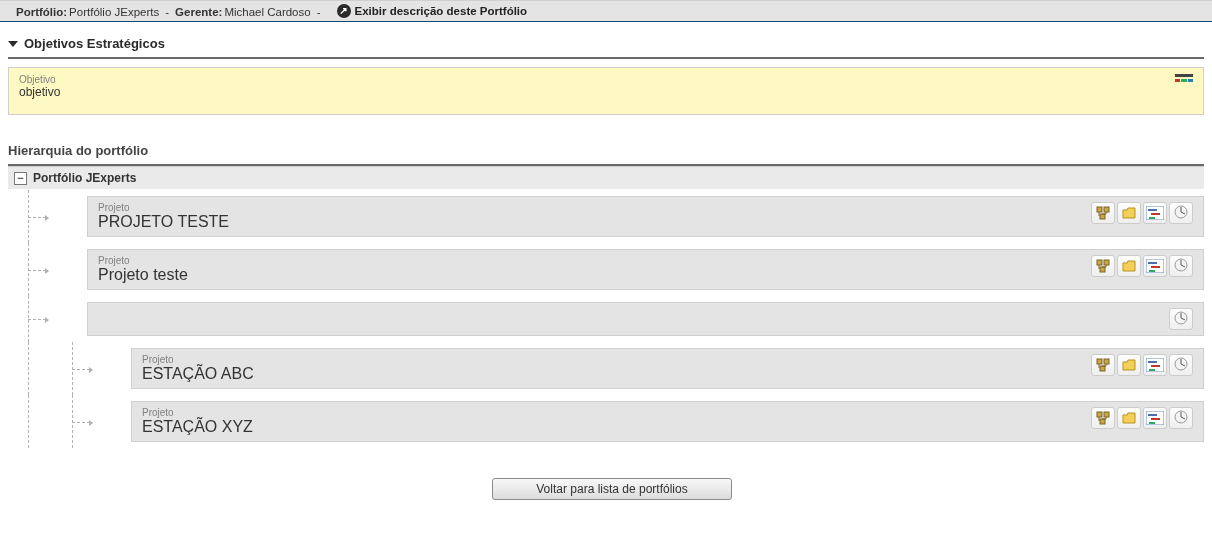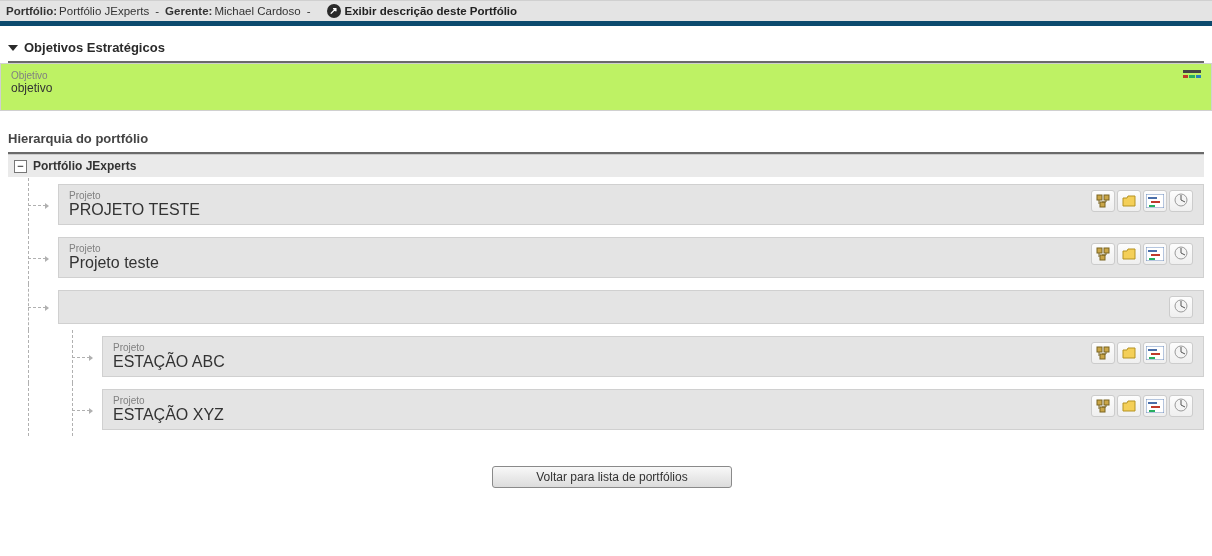--- a/index.html
+++ b/index.html
@@ -6,27 +6,27 @@
     margin: 0;
     padding: 0;
     font-family: Arial, Helvetica, sans-serif;
     font-size: 12px;
     color: #333;
     background: #fff;
     width: 1212px;
   }
   .header-bar {
     background: #e4e4e4;
-    padding: 3px 6px;
+    padding: 3px 16px;
     font-size: 11.5px;
     color: #333;
     display: flex;
-    align-items: center;
+    align-items: flex-end;
     border-top: 1px solid #d0d0d0;
-    border-bottom: 5px solid #0c4a6e;
+    border-bottom: 1px solid #0c4a6e;
   }
   .header-bar .bold { font-weight: bold; }
   .header-bar .sep { margin: 0 6px; }
   .desc-btn {
     display: inline-flex;
     align-items: center;
     font-weight: bold;
     cursor: pointer;
     color: #222;
   }
@@ -57,21 +57,22 @@
     border-left: 5px solid transparent;
     border-right: 5px solid transparent;
     border-top: 6px solid #2a2a2a;
   }
   .hr-accent {
     border: none;
     border-top: 2px solid #6a6a6a;
     margin: 0 8px;
   }
   .objective-box {
-    background: #bef264;
+    margin: 8px;
+    background: #fef9c3;
     border: 1px solid #d0d0d0;
     padding: 6px 10px;
     min-height: 34px;
     display: flex;
     align-items: flex-start;
     justify-content: space-between;
   }
   .objective-box .tiny { font-size: 10px; color: #808080; display: block; }
   .objective-box .val  { font-size: 12px; color: #333; }
   .obj-icon {
@@ -117,20 +118,21 @@
     justify-content: center;
   }
 
   .tree-body {
     position: relative;
     padding-left: 6px;
   }
   .node-row {
     display: flex;
     align-items: stretch;
+    gap: 29px;
   }
   .connectors {
     position: relative;
     width: 44px;
     flex: 0 0 44px;
     display: flex;
     align-items: center;
   }
   .connectors.nested2 { width: 88px; flex: 0 0 88px; }
   .connectors .vline {

